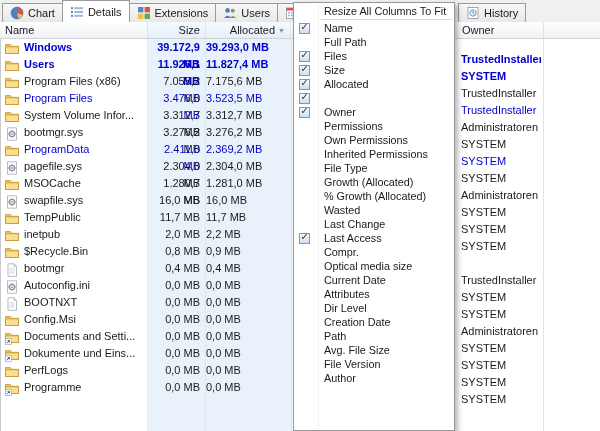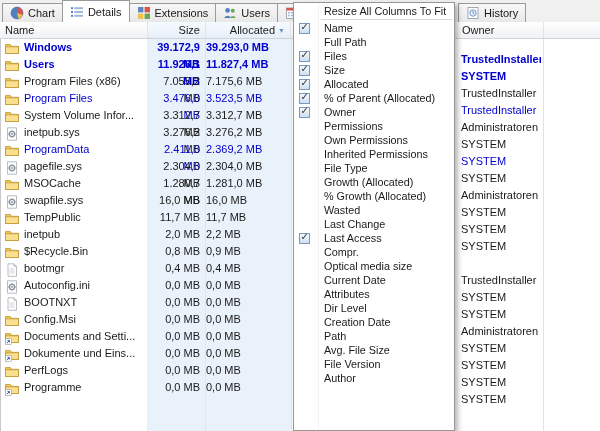--- a/index.html
+++ b/index.html
@@ -262,21 +262,21 @@
               <circle cx="7" cy="7" r="2.6" fill="none" stroke="#8a94a1" stroke-width="1.4"></circle>
               <circle cx="7" cy="7" r="0.9" fill="#8a94a1"></circle>
               <g stroke="#8a94a1" stroke-width="1">
                 <line x1="7" y1="3.2" x2="7" y2="4.4"></line>
                 <line x1="7" y1="9.6" x2="7" y2="10.8"></line>
                 <line x1="3.2" y1="7" x2="4.4" y2="7"></line>
                 <line x1="9.6" y1="7" x2="10.8" y2="7"></line>
               </g>
             </svg>
           </span>
-          <span class="txt">inetpub.sys</span>
+          <span class="txt">bootmgr.sys</span>
         </span>
         <span class="cell-size txt">3.276,2 MB</span>
         <span class="cell-alloc txt">3.276,2 MB</span>
         <span class="cell-owner txt">SYSTEM</span>
       </div>
       <div class="row blue">
         <span class="cell-name">
           <span class="icon">
             <svg viewBox="0 0 14 14" width="14" height="14">
               <path d="M0.5 2.5 h4.8 l1.4 1.8 h6.8 v7.2 h-13 z" fill="#f3c64f" stroke="#b8902f" stroke-width="0.7"></path>
@@ -536,21 +536,21 @@
         <span class="mark">✓</span>
       </span><span>Files</span></div>
     <div class="mitem"><span class="mcheck">
         <span class="mark">✓</span>
       </span><span>Size</span></div>
     <div class="mitem"><span class="mcheck">
         <span class="mark">✓</span>
       </span><span>Allocated</span></div>
     <div class="mitem"><span class="mcheck">
         <span class="mark">✓</span>
-      </span><span>% of Parent (Allocated)</span></div>
+      </span></div>
     <div class="mitem"><span class="mcheck">
         <span class="mark">✓</span>
       </span><span>Owner</span></div>
     <div class="mitem"><span>Permissions</span></div>
     <div class="mitem"><span>Own Permissions</span></div>
     <div class="mitem"><span>Inherited Permissions</span></div>
     <div class="mitem"><span>File Type</span></div>
     <div class="mitem"><span>Growth (Allocated)</span></div>
     <div class="mitem"><span>% Growth (Allocated)</span></div>
     <div class="mitem"><span>Wasted</span></div>

